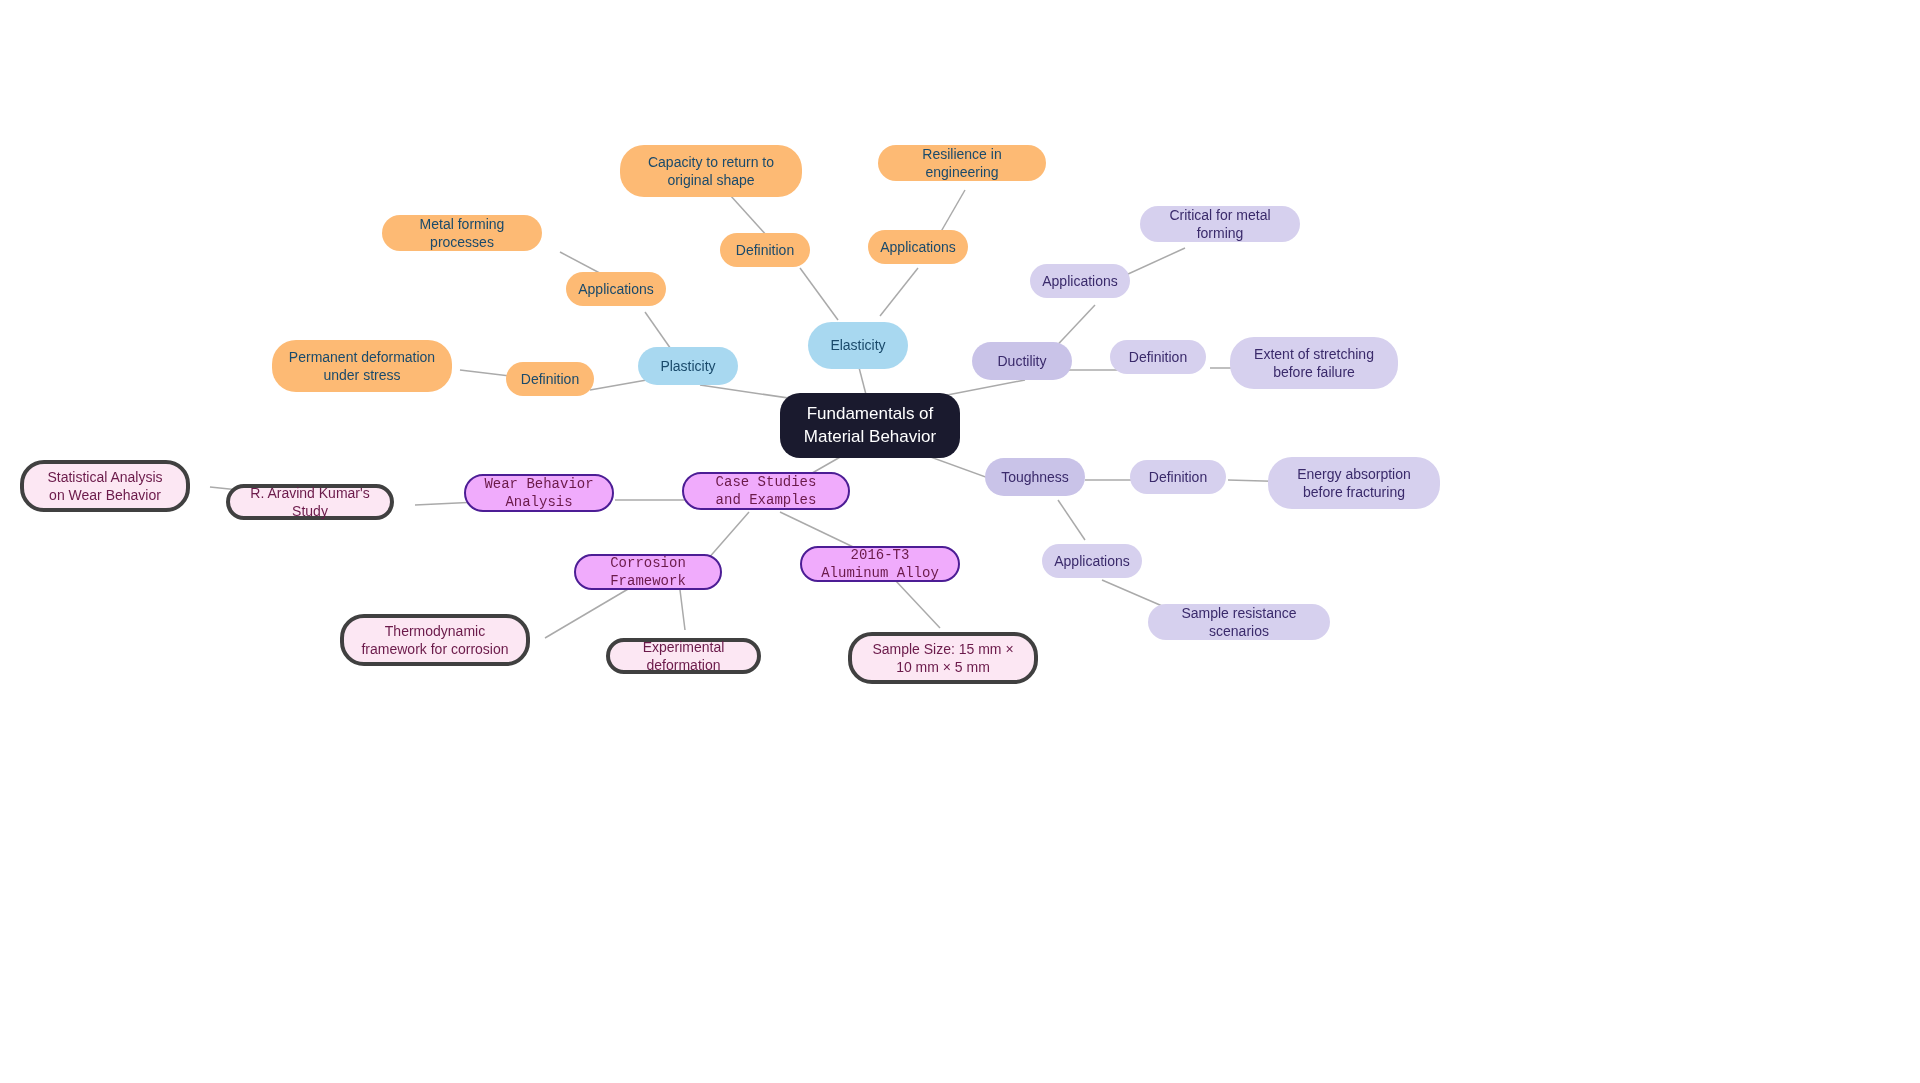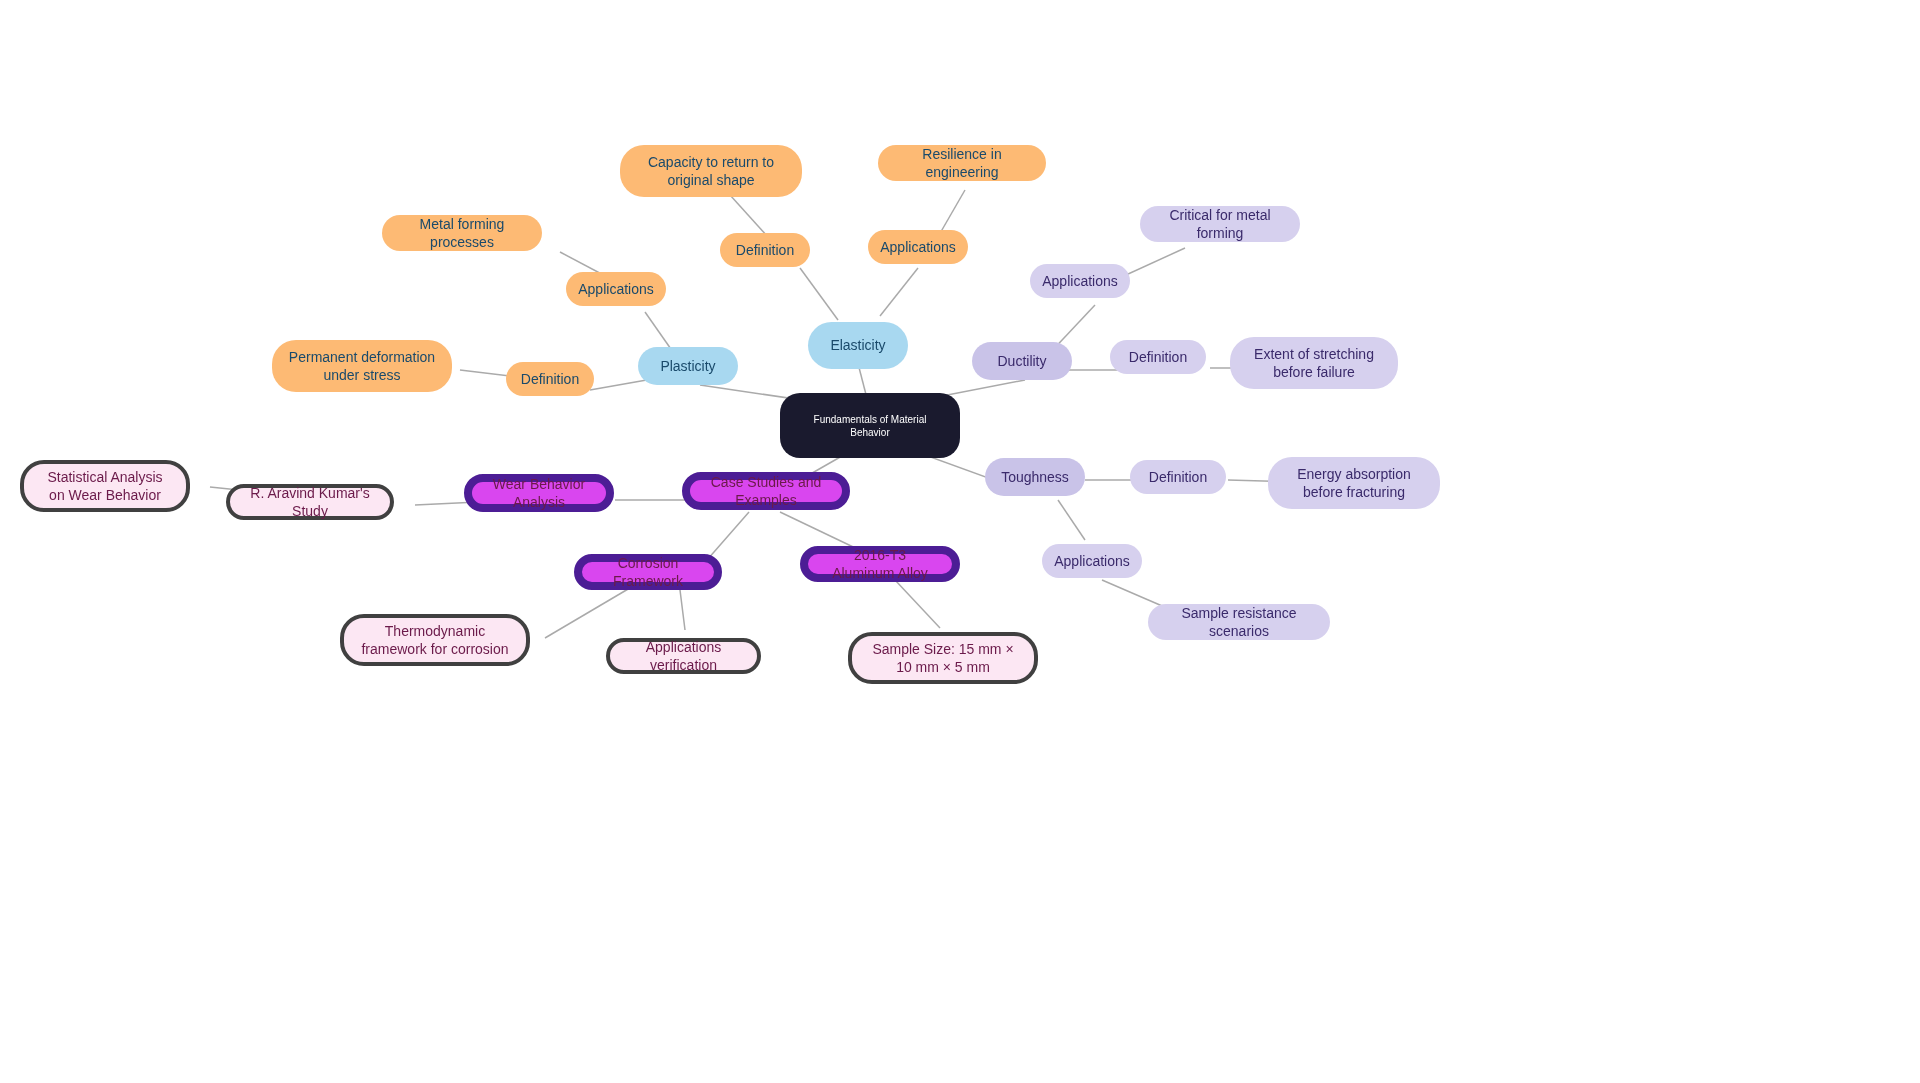--- a/index.html
+++ b/index.html
@@ -29,21 +29,21 @@
       font-size: 14px;
       font-weight: 400;
       z-index: 1;
       padding: 10px 16px;
       line-height: 1.3;
       cursor: pointer;
     }
     .node-center {
       background: #1a1a2e;
       color: #ffffff;
-      font-size: 10px;
+      font-size: 17px;
       font-weight: 500;
       border-radius: 20px;
       width: 180px;
       height: 65px;
     }
     .node-blue {
       background: #fdba74;
       color: #1a4a6b;
       border: none;
     }
@@ -58,23 +58,24 @@
     .node-purple-light {
       background: #d6d0ee;
       color: #3a2a6b;
     }
     .node-pink-light {
       background: #fce7f3;
       color: #6b1a4a;
       border: 4px solid #404040;
     }
     .node-pink-mid {
-      background: #d946ef;
+      background: #f0abfc;
       color: #6b1a4a;
-      border: 8px solid #4c1d95;
+      border: 2px solid #4c1d95;
+      font-family: Liberation Mono, monospace;
     }
   </style>
 </head>
 <body>
 
 <svg class="connections">
 
   <line x1="870" y1="410" x2="855" y2="352" stroke="#aaa" stroke-width="1.5"></line>
 
   <line x1="870" y1="410" x2="700" y2="385" stroke="#aaa" stroke-width="1.5"></line>
@@ -229,21 +230,21 @@
 
 <div class="node node-pink-mid" style="left: 464px; top: 474px; width: 150px; height: 38px;">
   <span>Wear Behavior Analysis</span>
 </div>
 
 <div class="node node-pink-mid" style="left: 574px; top: 554px; width: 148px; height: 36px;">
   <span>Corrosion Framework</span>
 </div>
 
 <div class="node node-pink-light" style="left: 606px; top: 638px; width: 155px; height: 36px;">
-  <span>Applications verification</span>
+  <span>Experimental deformation</span>
 </div>
 
 <div class="node node-pink-light" style="left: 340px; top: 614px; width: 190px; height: 52px;">
   <span>Thermodynamic framework for
 corrosion</span>
 </div>
 
 <div class="node node-pink-light" style="left: 226px; top: 484px; width: 168px; height: 36px;">
   <span>R. Aravind Kumar's Study</span>
 </div>

